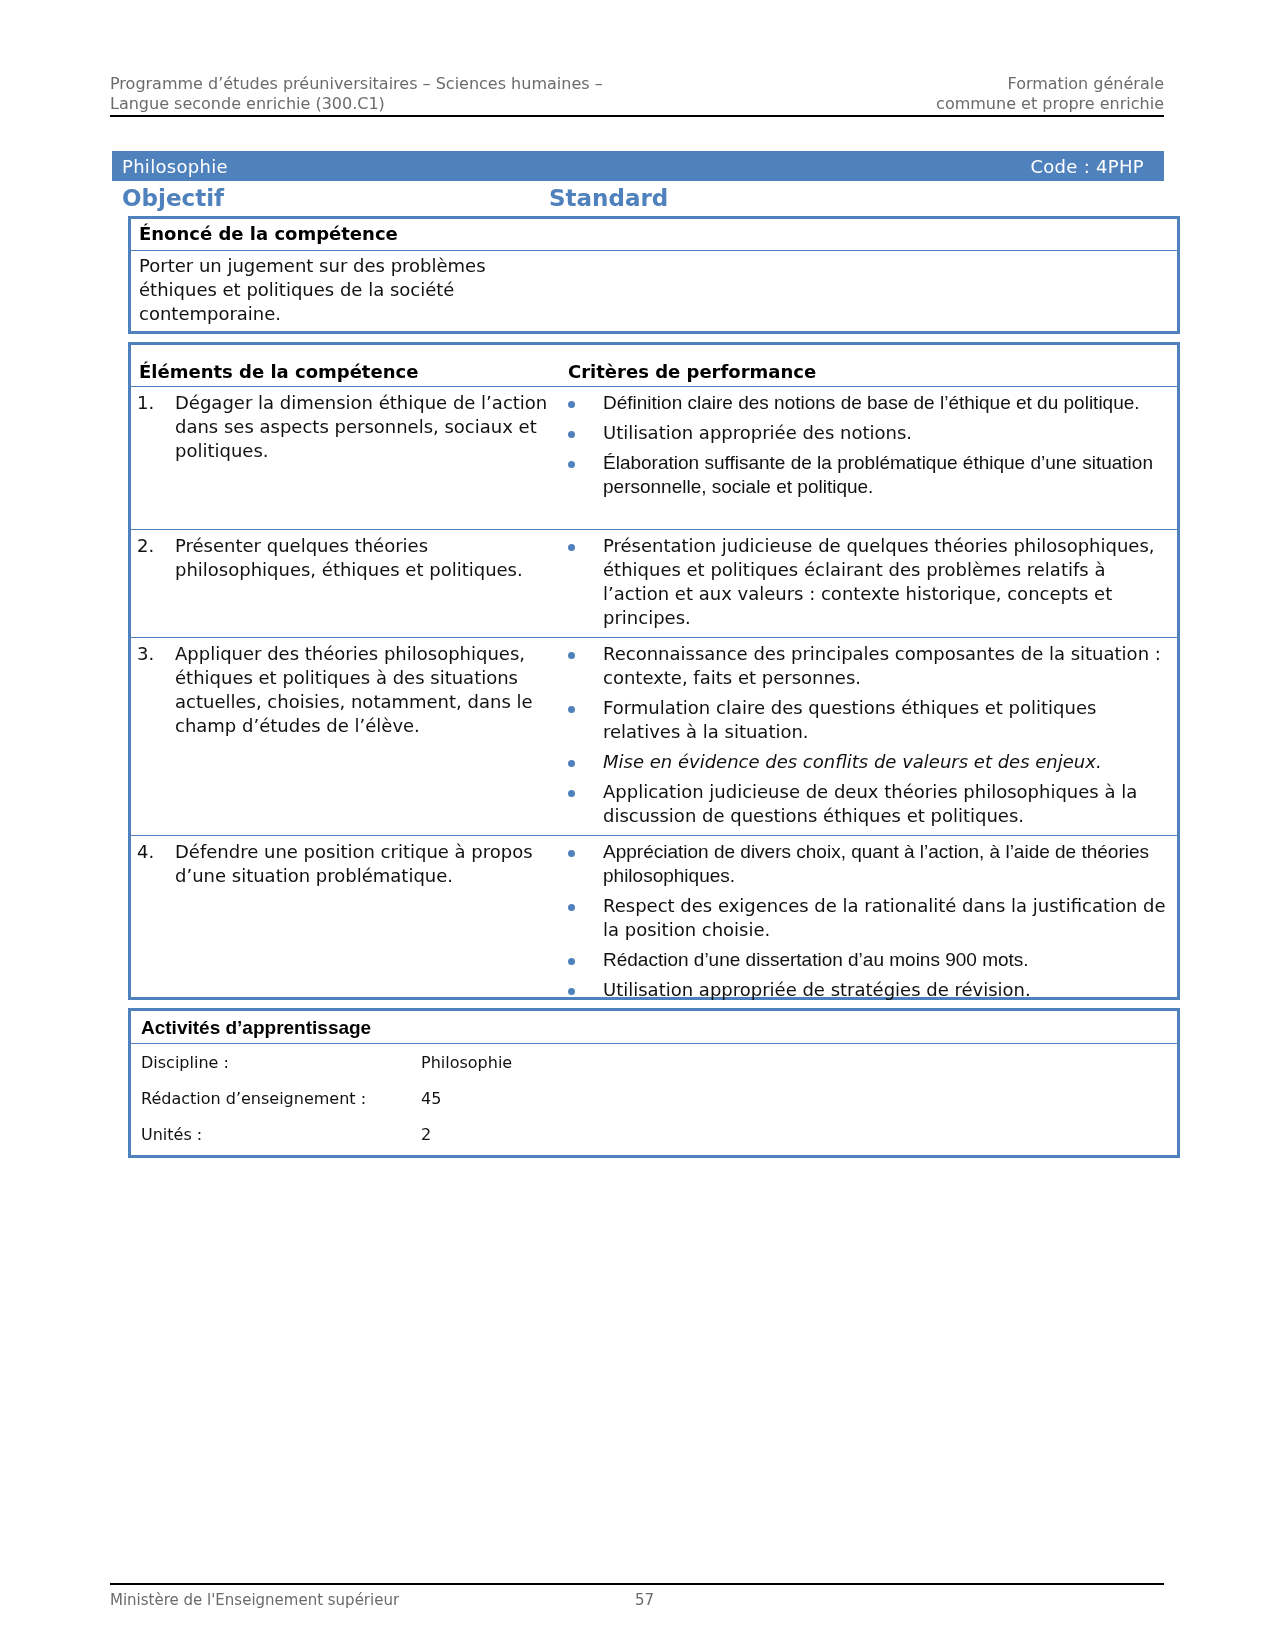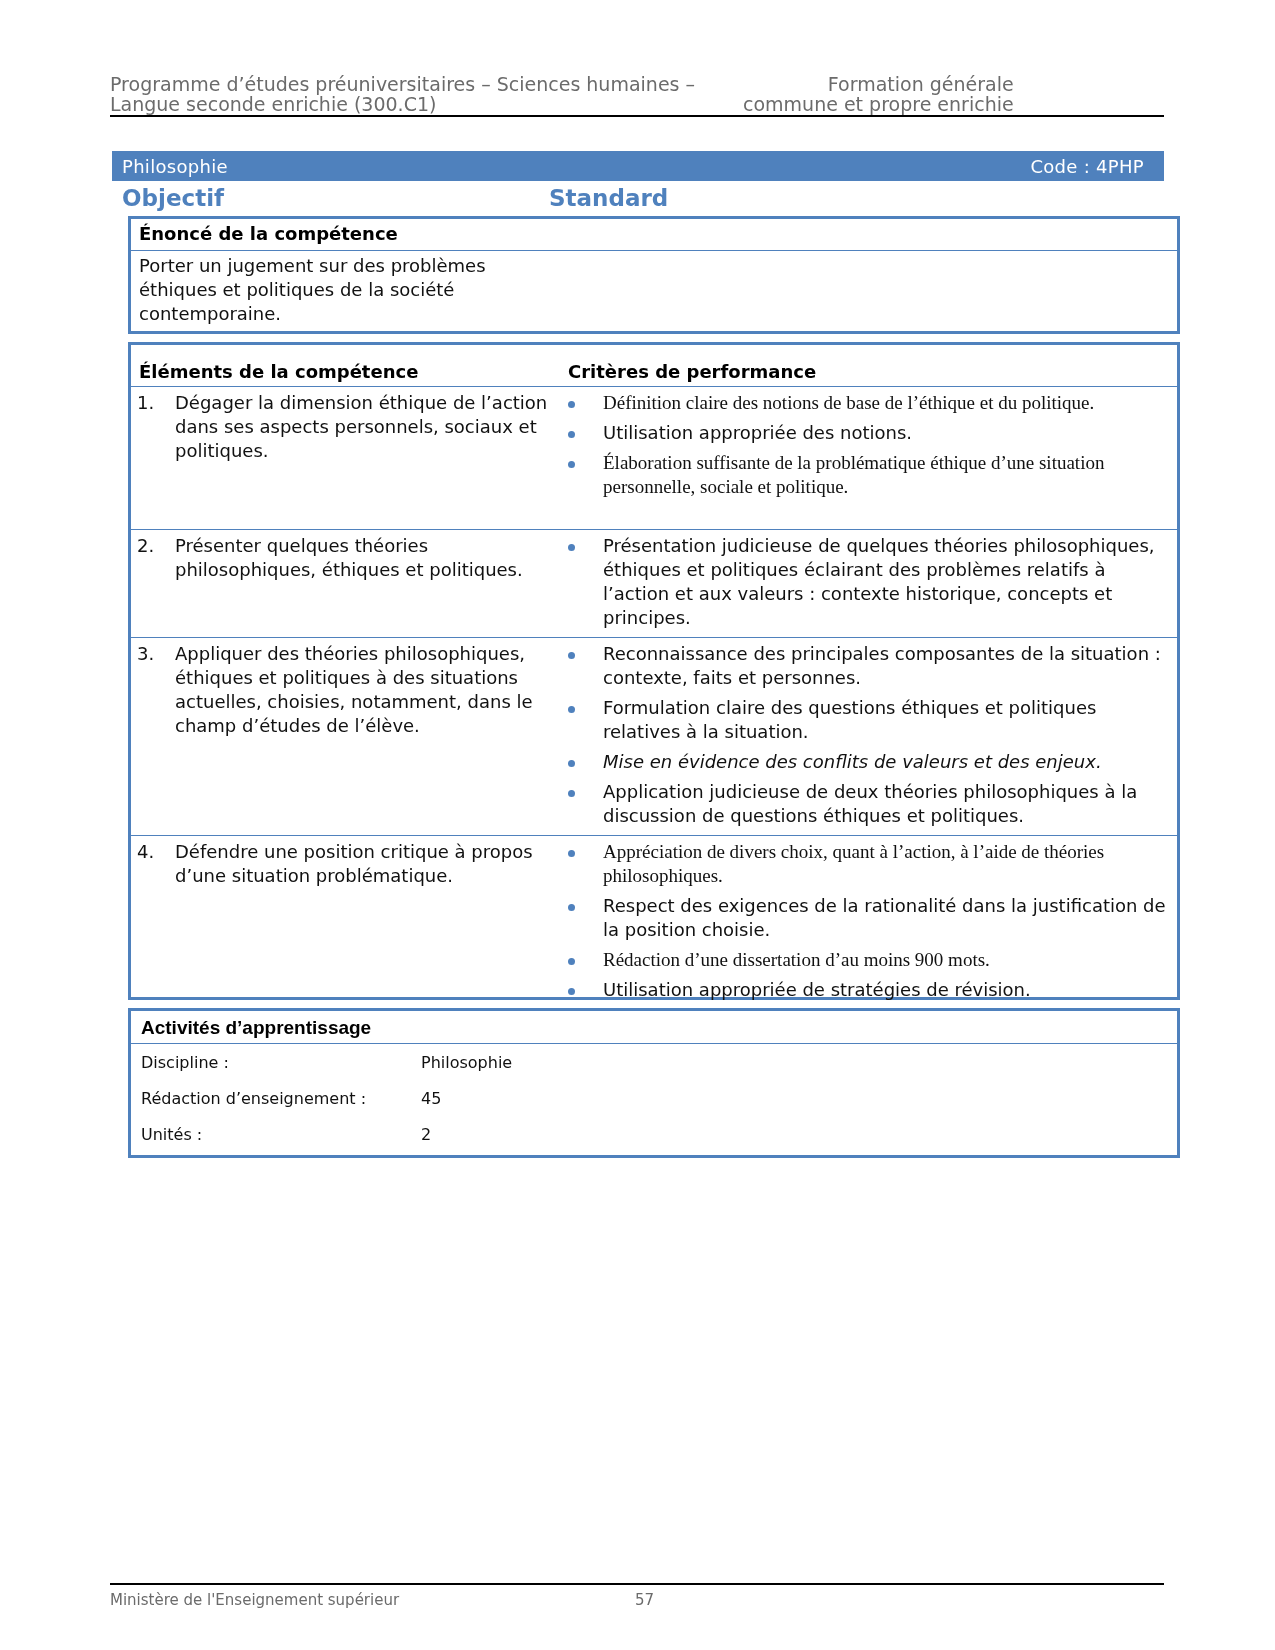--- a/index.html
+++ b/index.html
@@ -2,22 +2,22 @@
 <html><head>
   <meta charset="utf-8">
   <style>
     * { box-sizing: border-box; margin: 0; padding: 0; }
     html, body { width: 1275px; height: 1650px; background: #ffffff; }
     body { position: relative; font-family: "DejaVu Sans", sans-serif; color: #111; }
 
     .page-header {
       position: absolute; left: 110px; top: 74px; width: 1054px; height: 43px;
       border-bottom: 2px solid #000;
-      display: flex; 
-      font-size: 19px; color: #6b6b6b; line-height: 20px; gap: 48px;
+      display: flex; justify-content: space-between;
+      font-size: 16px; color: #6b6b6b; line-height: 20px; gap: 48px;
     }
     .page-header .right { text-align: right; }
 
     .course-bar {
       position: absolute; left: 112px; top: 151px; width: 1052px; height: 30px;
       background: #4f81bd; color: #ffffff;
       display: flex; justify-content: space-between; align-items: center;
       padding: 0 20px 0 10px; font-size: 18px; letter-spacing: 0.3px;
     }
 
@@ -52,21 +52,21 @@
     }
     .el-row:last-child { border-bottom: none; }
     .el-row .c1 { width: 434px; display: flex; padding: 4px 6px 0 6px; }
     .el-row .c1 .num { width: 38px; flex: none; }
     .el-row .c1 .txt { flex: 1; }
     .el-row .c2 { flex: 1; padding: 4px 8px 6px 0; }
     .crit { display: flex; margin-bottom: 6px; }
     .crit:last-child { margin-bottom: 0; }
     .bullet { width: 38px; flex: none; display: flex; justify-content: flex-start; padding-left: 3px; padding-top: 10px; }
     .bullet span { width: 7px; height: 7px; border-radius: 50%; background: #4f81bd; display: block; }
-    .crit .ctext { flex: 1; font-family: Liberation Serif, serif; font-size: 19px; }
+    .crit .ctext { flex: 1; font-family: Liberation Sans, sans-serif; font-size: 19px; }
 
     .row1 { height: 143px; }
     .row2 { height: 108px; }
     .row3 { height: 198px; }
     .row4 { height: 172px; }
 
     .activites { top: 1008px; height: 150px; }
     .activites .head-row { height 32px; padding: 6px 0 4px 10px; font-family: "Liberation Sans", sans-serif; font-size: 19px; }
     .act-line { display: flex; font-size: 16px; height: 36px; align-items: center; padding-left: 10px; }
     .act-line .lbl { width: 280px; }

